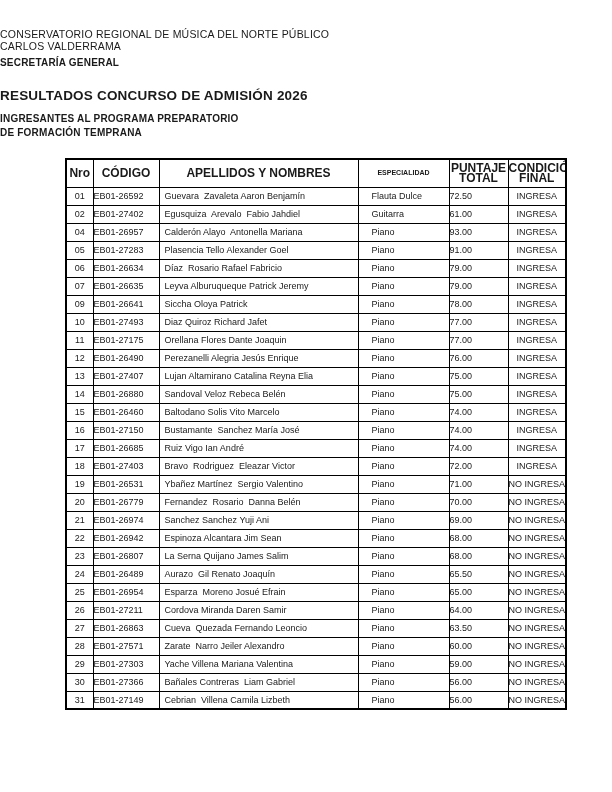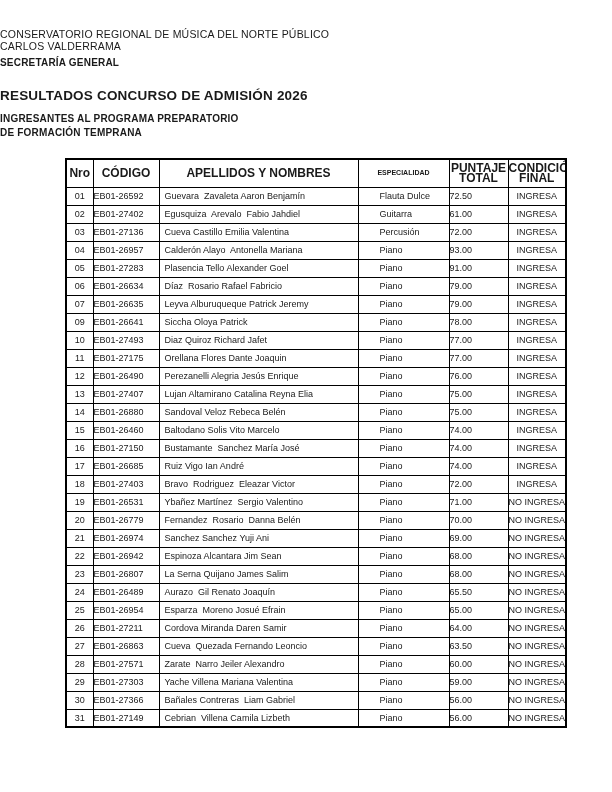--- a/index.html
+++ b/index.html
@@ -74,21 +74,21 @@
   }
   th.col-especialidad { font-size: 7px; }
   td {
     font-size: 9px;
     vertical-align: middle;
     white-space: pre;
   }
   td.col-nro { text-align: center; }
   td.col-codigo { text-align: left; padding-left: 0; }
   td.col-nombres { text-align: left; padding-left: 5px; }
-  td.col-especialidad { text-align: left; padding-left: 21px; }
+  td.col-especialidad { text-align: left; padding-left: 13px; }
   td.col-puntaje { text-align: left; }
   td.col-condicion { text-align: center; }
 </style>
 </head>
 <body>
 
 <div class="page">
 
   <div class="doc-header">
     <div class="org-line">CONSERVATORIO REGIONAL DE MÚSICA DEL NORTE PÚBLICO</div>
@@ -133,28 +133,20 @@
         </tr>
         <tr>
           <td class="col-nro">02</td>
           <td class="col-codigo">EB01-27402</td>
           <td class="col-nombres">Egusquiza  Arevalo  Fabio Jahdiel</td>
           <td class="col-especialidad">Guitarra</td>
           <td class="col-puntaje">61.00</td>
           <td class="col-condicion">INGRESA</td>
         </tr>
         <tr>
-          <td class="col-nro">03</td>
-          <td class="col-codigo">EB01-27136</td>
-          <td class="col-nombres">Cueva Castillo Emilia Valentina</td>
-          <td class="col-especialidad">Percusión</td>
-          <td class="col-puntaje">72.00</td>
-          <td class="col-condicion">INGRESA</td>
-        </tr>
-        <tr>
           <td class="col-nro">04</td>
           <td class="col-codigo">EB01-26957</td>
           <td class="col-nombres">Calderón Alayo  Antonella Mariana</td>
           <td class="col-especialidad">Piano</td>
           <td class="col-puntaje">93.00</td>
           <td class="col-condicion">INGRESA</td>
         </tr>
         <tr>
           <td class="col-nro">05</td>
           <td class="col-codigo">EB01-27283</td>

